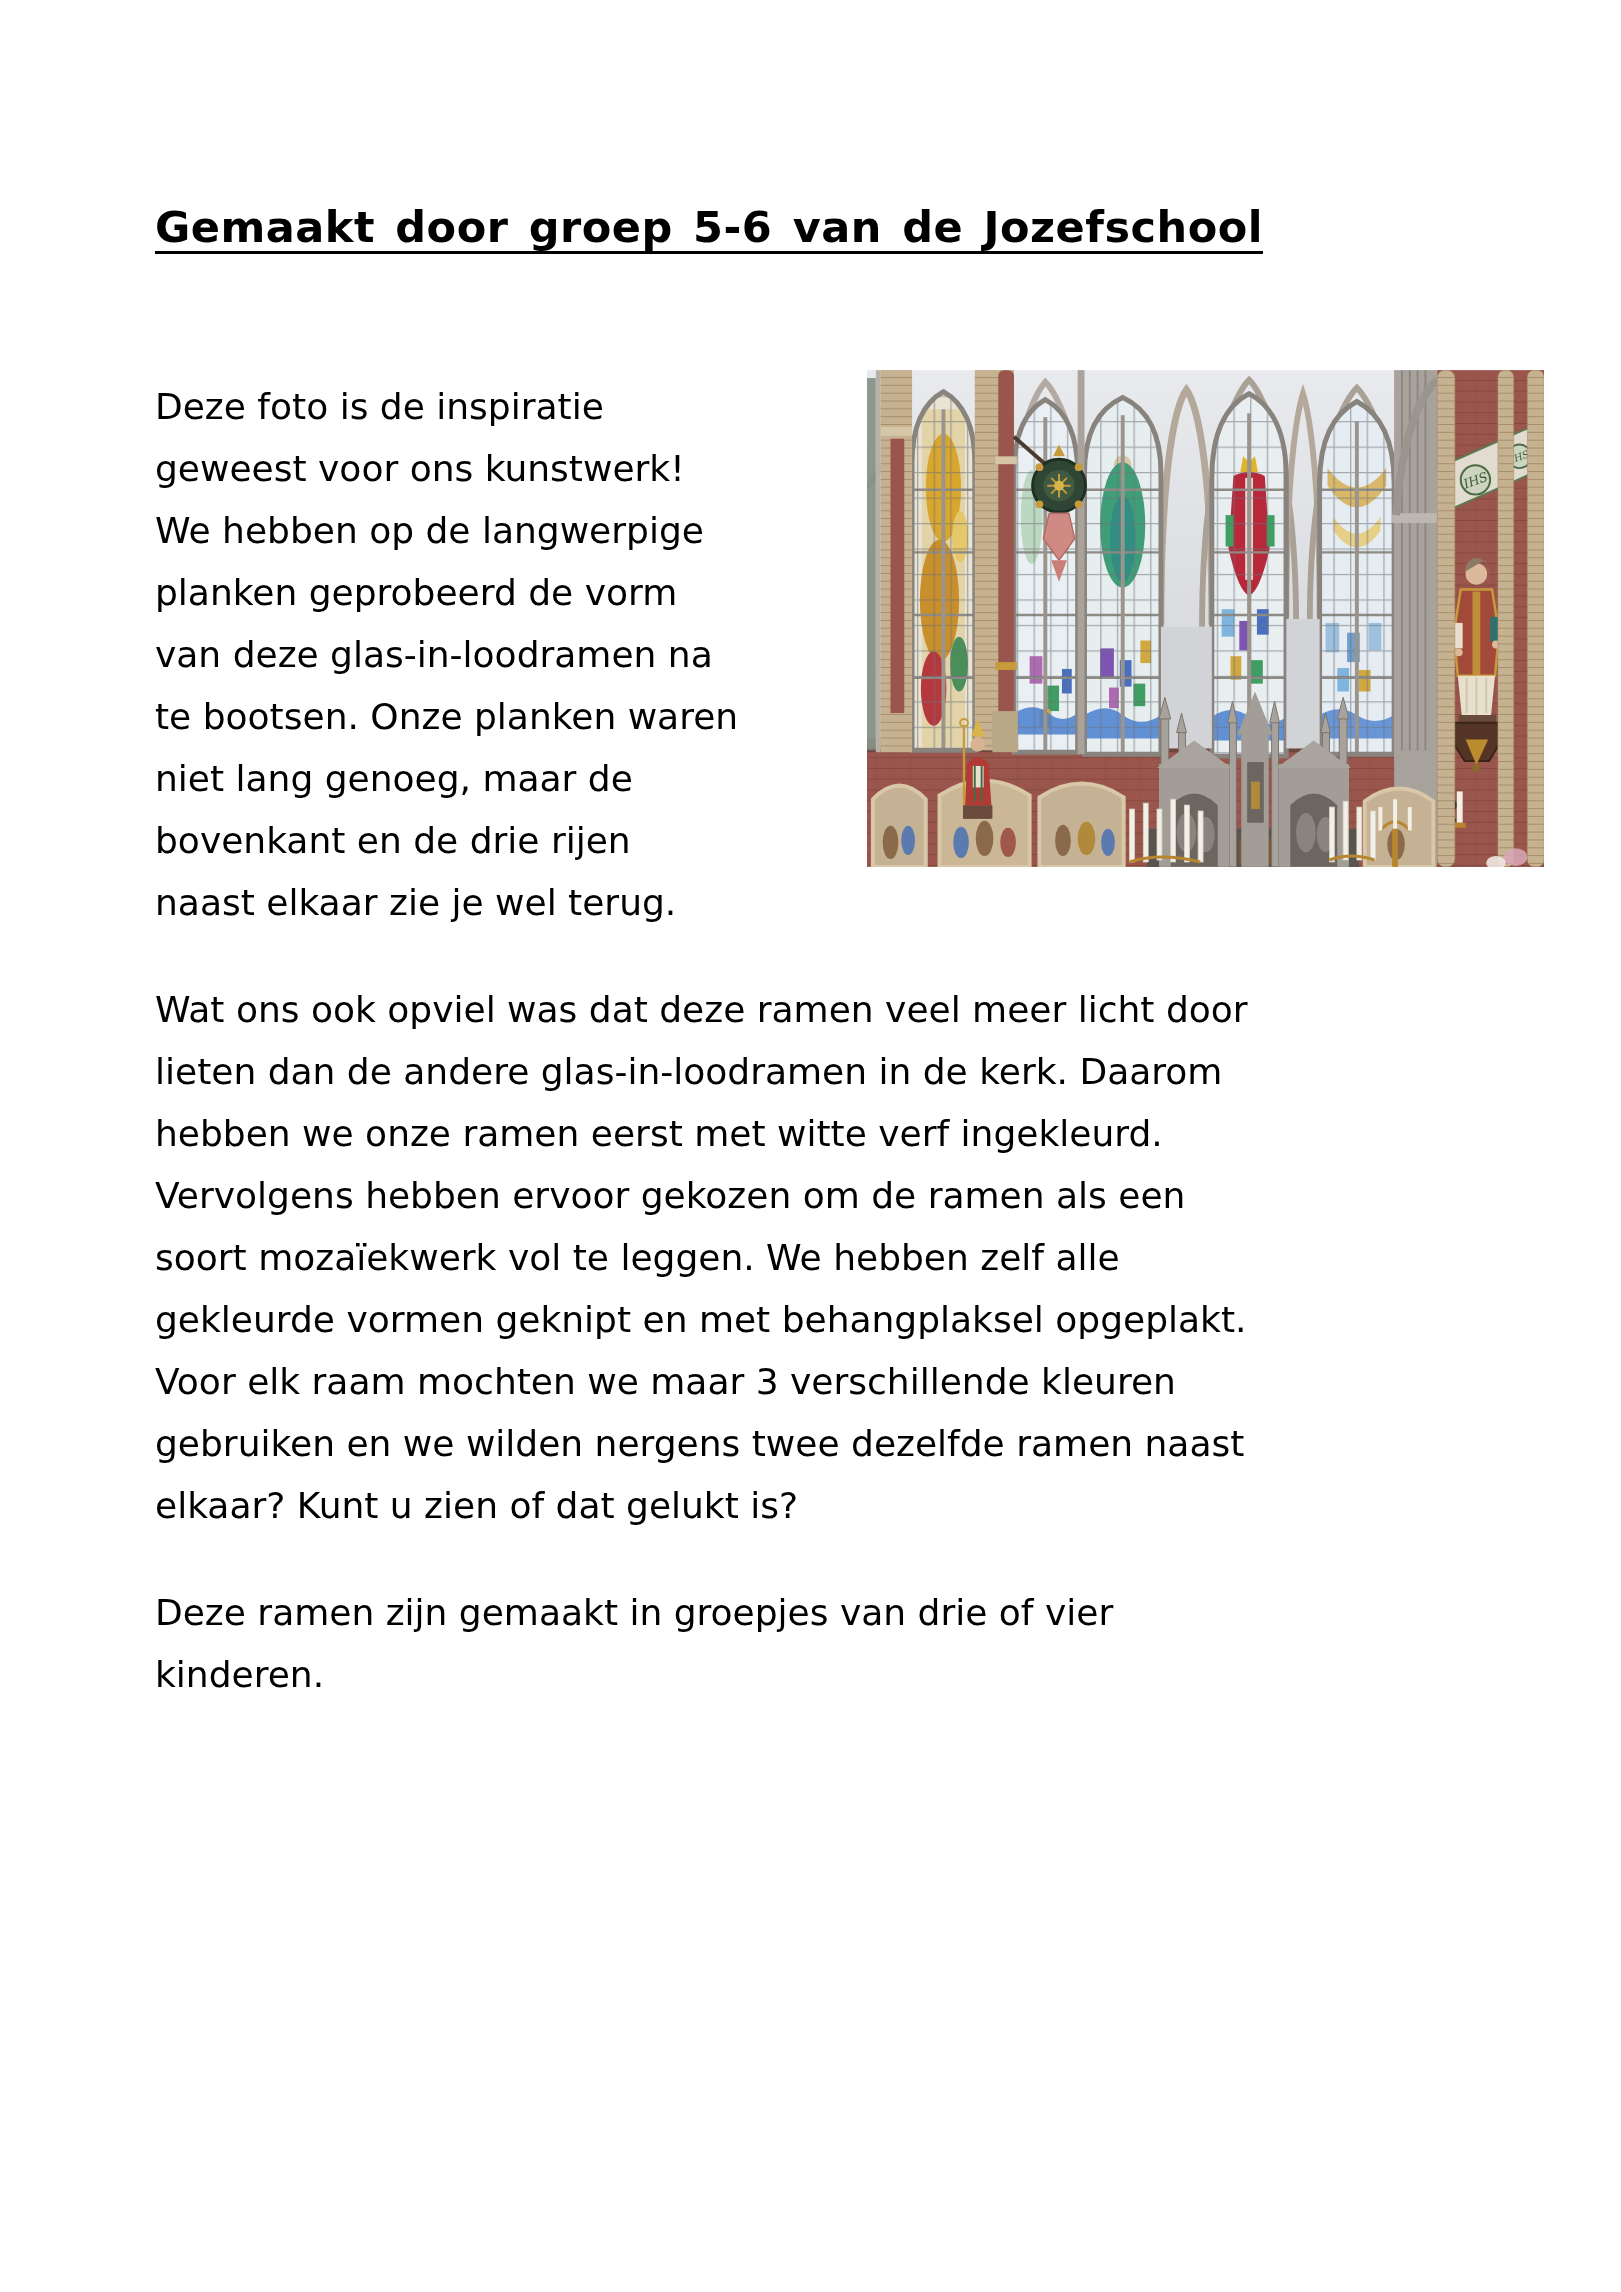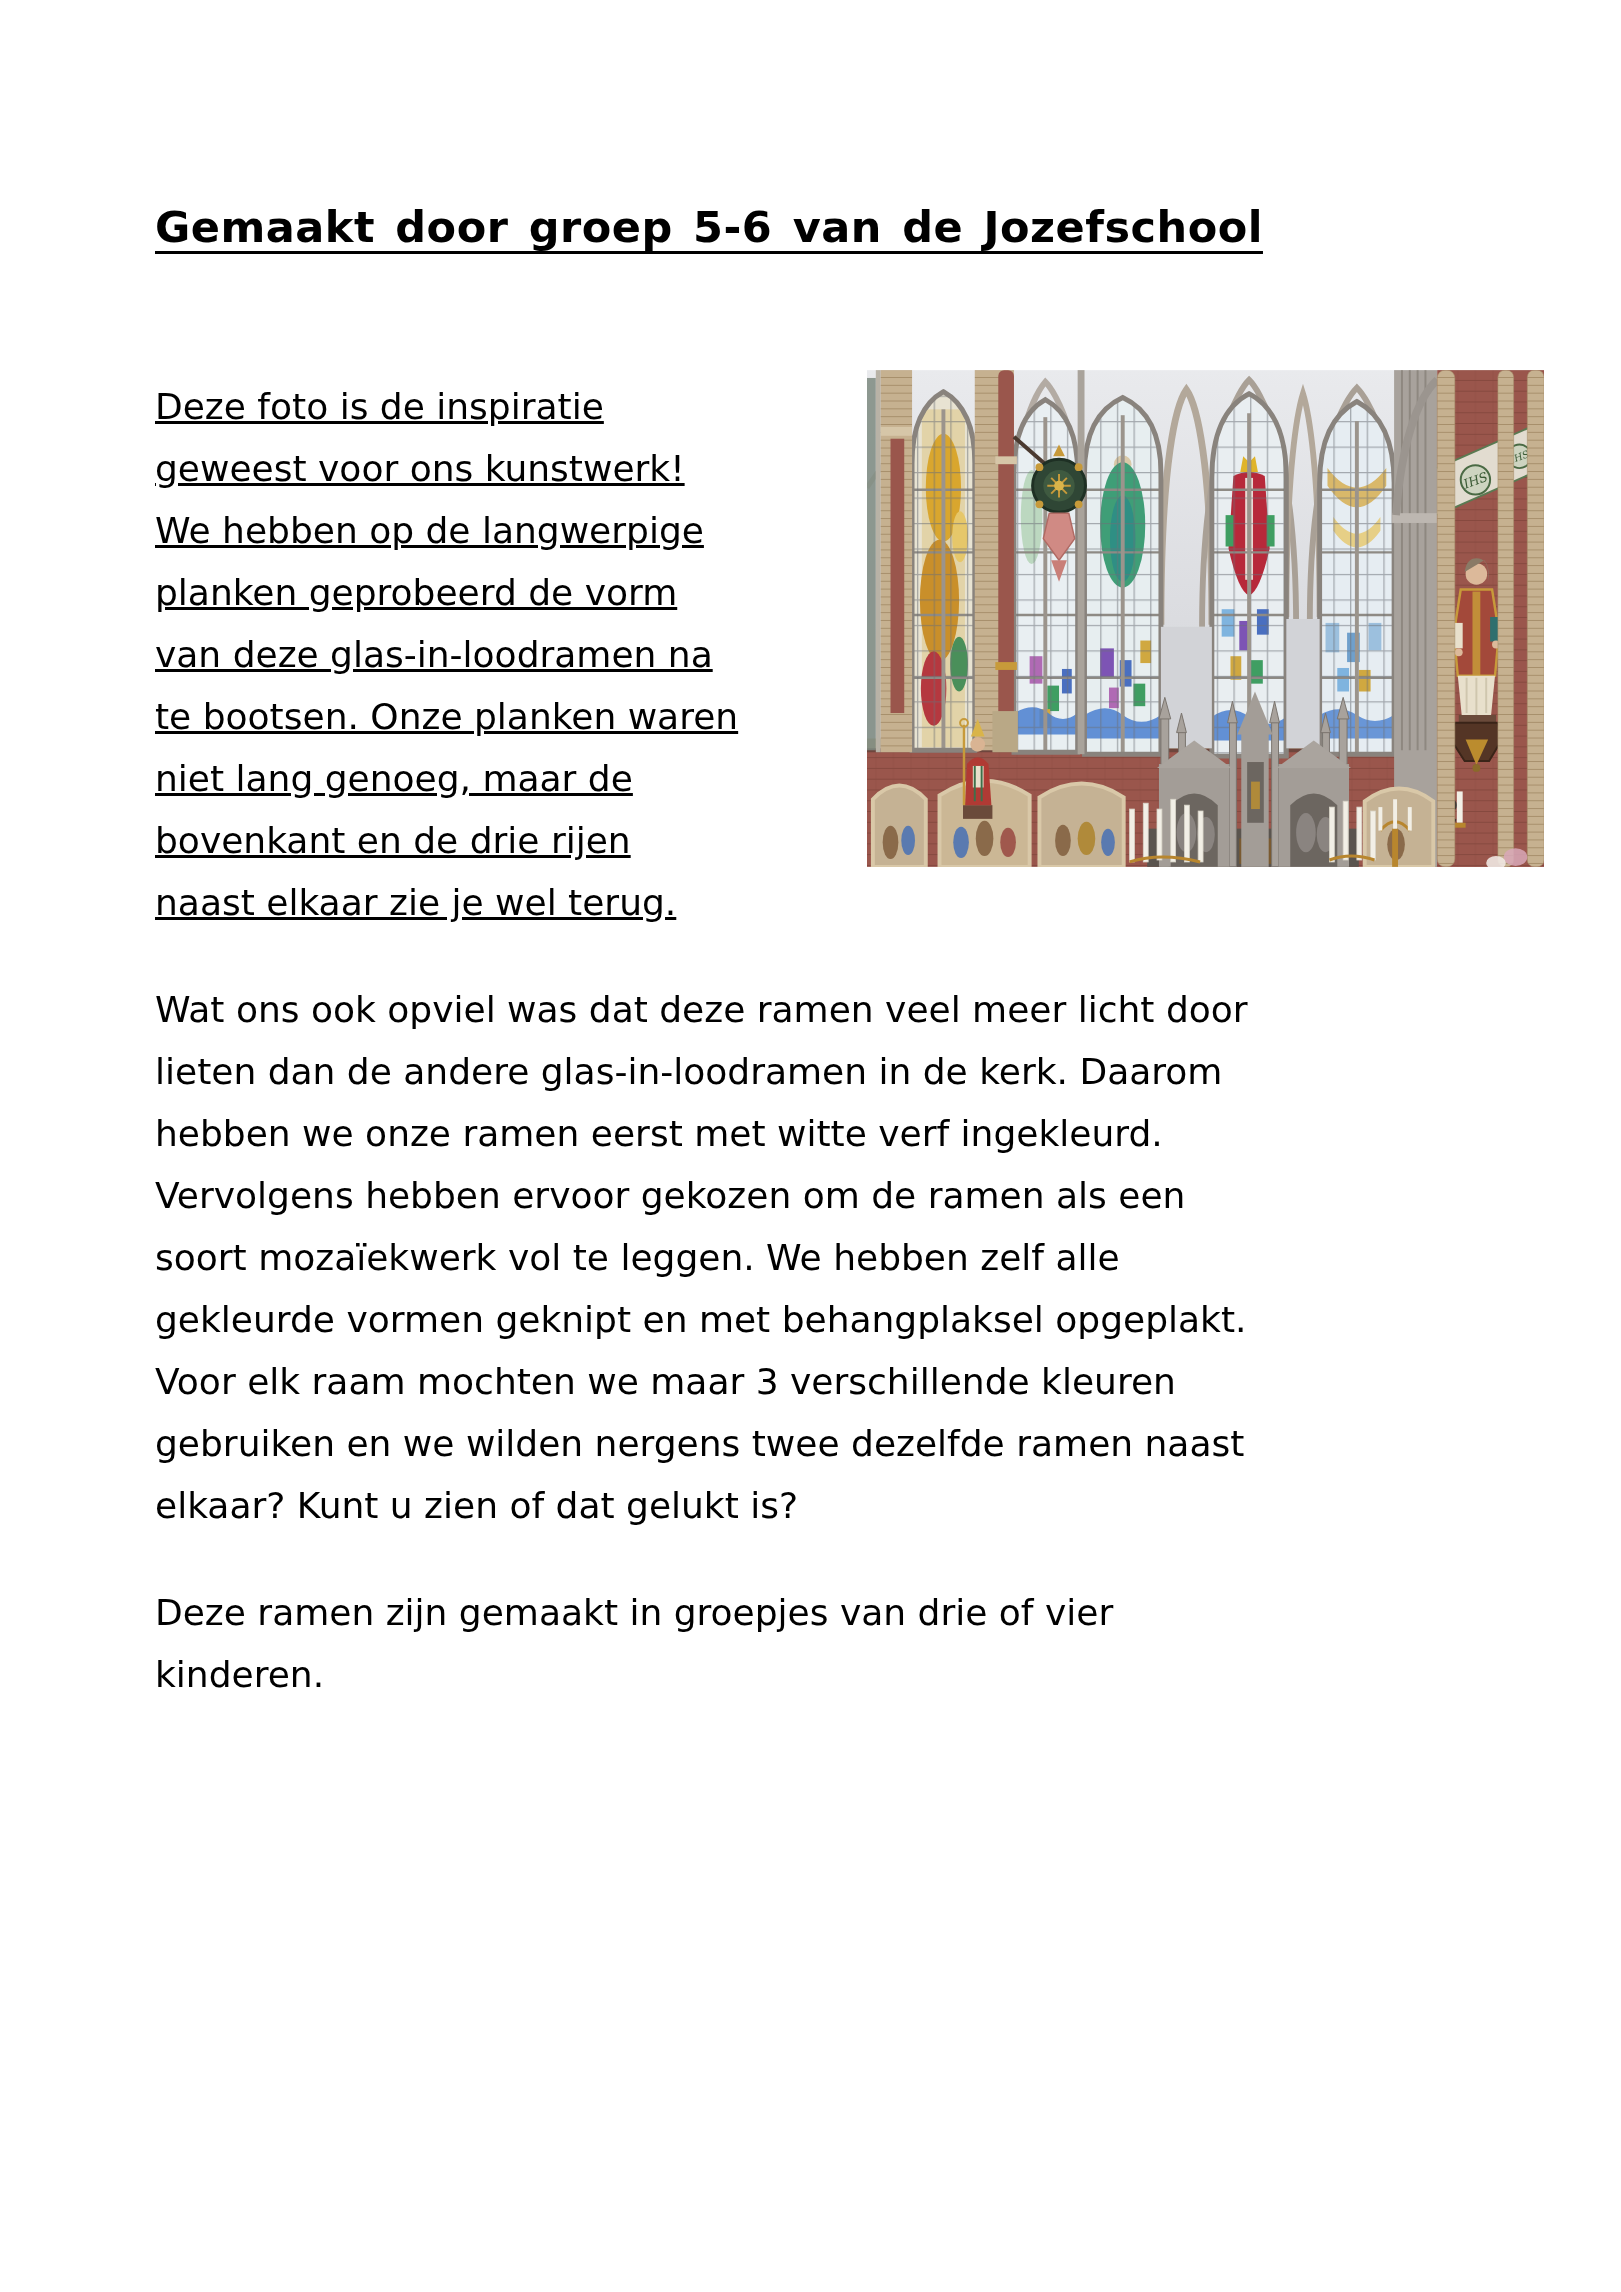--- a/index.html
+++ b/index.html
@@ -32,21 +32,20 @@
     white-space:nowrap;
   }
   .para{
     font-size:36px;
     line-height:62px;
     white-space:pre-line;
     margin:0 0 45px 0;
   }
   .para.intro{
     width:730px;
-    text-decoration:underline;
   }
   .photo{
     position:absolute;
     left:867px;
     top:370px;
     width:677px;
     height:497px;
   }
   .photo svg{display:block;width:677px;height:497px;}
 </style>

